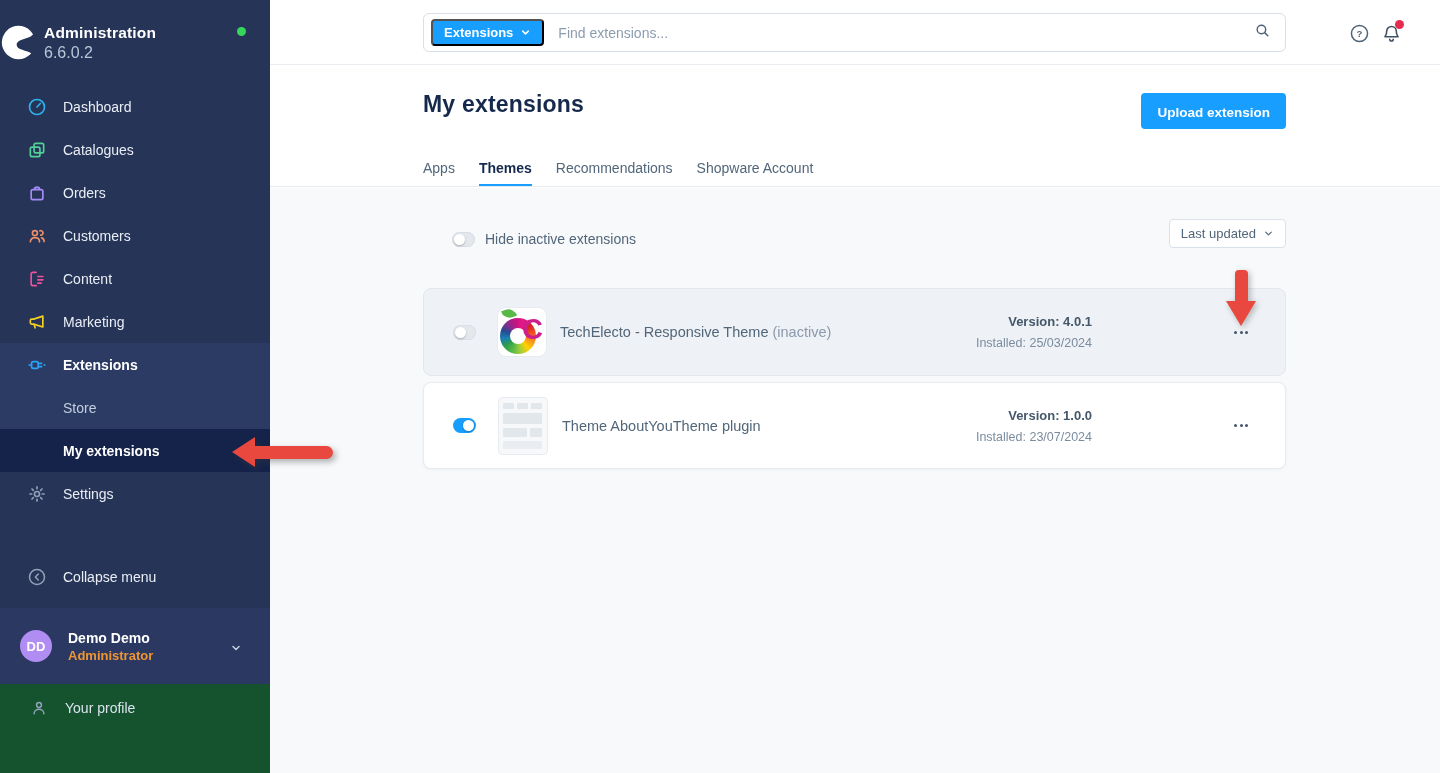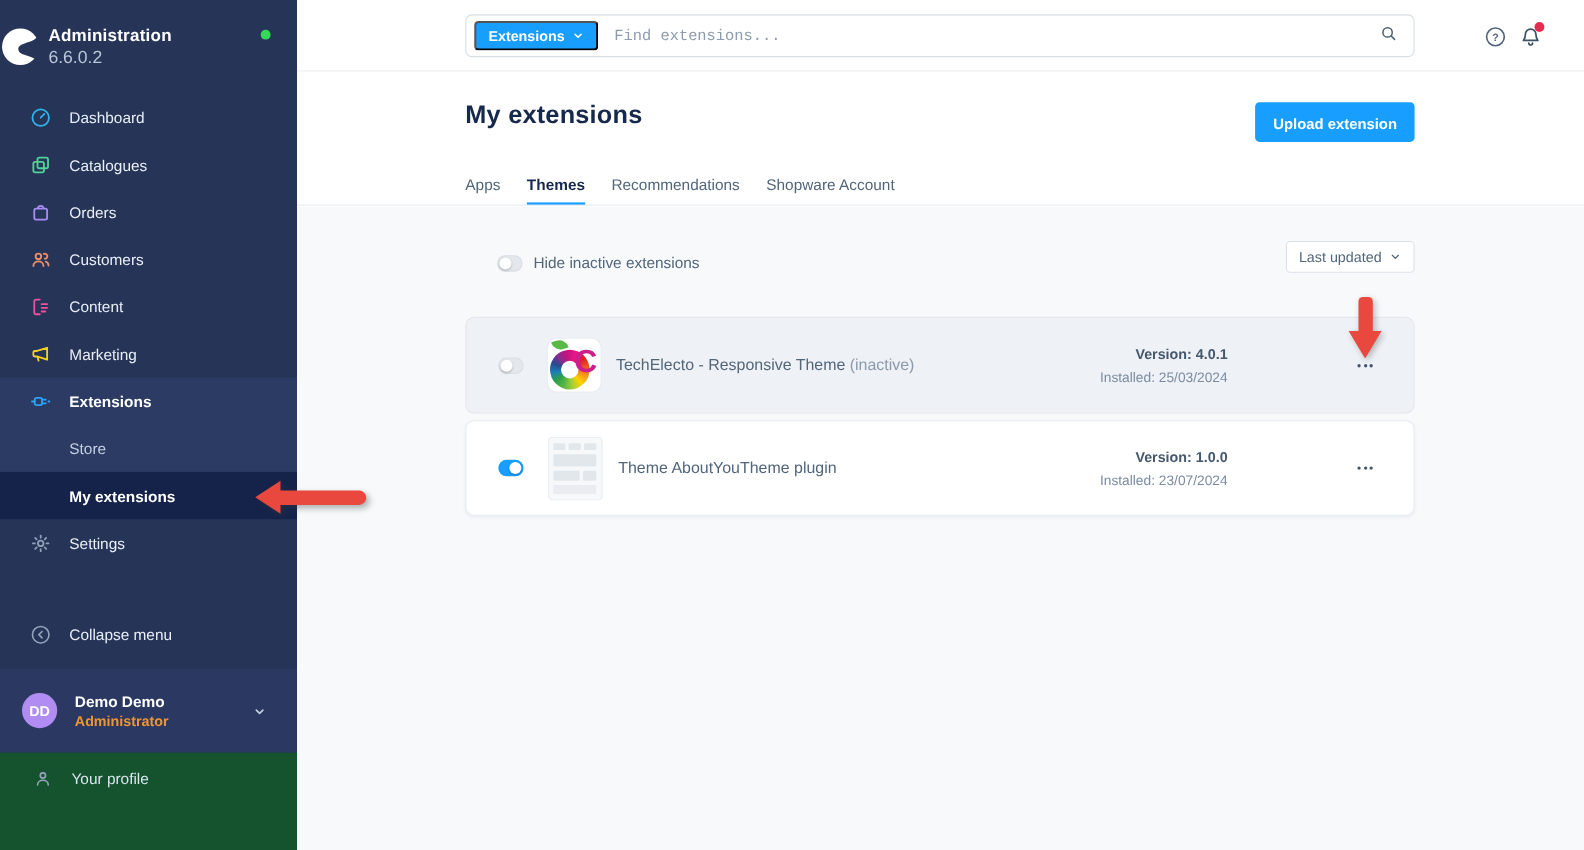--- a/index.html
+++ b/index.html
@@ -34,21 +34,21 @@
   .sb-footer { background:#14532d; flex:1; padding-top:2px; }
   .sb-footer .sb-item { color:#dbe4f0; }
   .sb-footer .ic { margin-left:2px; }
 
   
   .main { position:relative; flex:1; background:#fff; }
   .topbar { position:absolute; top:0; left:0; right:0; height:65px; background:#fff; border-bottom:1px solid #e9edf1; }
   .search-box { position:absolute; left:153px; top:13px; width:863px; height:39px; background:#fff; border:1px solid #d8dfe6; border-radius:6px; display:flex; align-items:center; padding:0 14px 0 7px; }
   .scope-pill { height:27px; background:#189eff; border-radius:4px; color:#fff; font-size:13px; font-weight:700; display:flex; align-items:center; padding:0 11px; cursor:pointer; }
   .scope-pill svg { margin-left:7px; }
-  .search-input { flex:1; border:none; outline:none; font-size:14px; color:#42566b; margin-left:14px; font-family:Liberation Mono, monospace; background:transparent; }
+  .search-input { flex:1; border:none; outline:none; font-size:14px; color:#42566b; margin-left:14px; font-family:Liberation Sans, sans-serif; background:transparent; }
   .search-input::placeholder { color:#8c9cae; }
   .icon-btn { position:absolute; top:22px; width:22px; height:22px; display:flex; align-items:center; justify-content:center; cursor:pointer; }
   .help-btn { left:1078px; }
   .bell-btn { left:1110px; }
   .bell-dot { position:absolute; top:-2px; right:-2px; width:9px; height:9px; border-radius:50%; background:#e52b50; }
 
   .page-title { position:absolute; left:153px; top:91px; font-size:23px; font-weight:700; color:#16294c; letter-spacing:.2px; }
   .upload-btn { position:absolute; right:154px; top:93px; height:36px; background:#189eff; border:none; border-radius:4px; color:#fff; font-size:13.5px; font-weight:700; padding:12px 16px; cursor:pointer; font-family:"Liberation Sans", sans-serif; }
 
   .tabs { position:absolute; top:160px; left:0; right:0; height:27px; border-bottom:1px solid #e6eaee; display:flex; gap:24px; padding-left:153px; }
@@ -74,21 +74,21 @@
   .card .toggle { margin-right:22px; }
   .ext-logo { width:48px; height:48px; border-radius:8px; background:#fff; box-shadow:0 0 0 1px #e8ebef; position:relative; margin-right:14px; overflow:hidden; flex-shrink:0; }
   .wheel { position:absolute; left:2px; bottom:2px; width:36px; height:36px; border-radius:50%;
            background:conic-gradient(from 200deg,#58b947,#2e9e49,#1b7fb4,#274b8f,#8e2a8e,#c4157e,#e8168c,#d91f26,#f05623,#f7941d,#ffd200,#a6ce39,#58b947); }
   .wheel::after { content:""; position:absolute; left:10px; top:10px; width:16px; height:16px; border-radius:50%; background:#fff; }
   .leaf { position:absolute; left:4px; top:1px; width:14px; height:9px; background:#58b947; border-radius:0 9px 0 9px; transform:rotate(-18deg); }
   .c-letter { position:absolute; right:3px; top:5px; font-size:29px; font-weight:800; color:#cc1f8b; font-family:"Liberation Sans", sans-serif; }
   .thumb { width:50px; height:58px; margin-right:14px; flex-shrink:0; }
   .ext-name { font-size:14.5px; color:#52667a; }
   .ext-state { color:#8b9aad; margin-left:4px; }
-  .ext-meta { position:absolute; right:169px; text-align:right; }
+  .ext-meta { position:absolute; right:193px; text-align:right; }
   .ext-version { font-size:13px; font-weight:700; color:#44576b; }
   .ext-installed { font-size:12.5px; color:#7b8ca0; margin-top:7px; }
   .dots { position:absolute; right:30px; width:28px; height:20px; display:flex; align-items:center; justify-content:center; gap:2.5px; cursor:pointer; }
   .dots i { width:3px; height:3px; border-radius:50%; background:#42566b; }
 
   
   .arrow-down { position:absolute; left:1226px; top:270px; width:30px; height:56px; filter:drop-shadow(2px 2px 3px rgba(60,60,60,.35)); z-index:50; }
   .arrow-down .tail { position:absolute; left:8.5px; top:0; width:13px; height:33px; background:#e8483d; border-radius:4px 4px 0 0; }
   .arrow-down .head { position:absolute; left:0; top:31px; width:0; height:0; border-left:15px solid transparent; border-right:15px solid transparent; border-top:25px solid #e8483d; }
   .arrow-left { position:absolute; left:232px; top:437px; width:101px; height:30px; filter:drop-shadow(3px 3px 3px rgba(60,60,60,.4)); z-index:50; }

